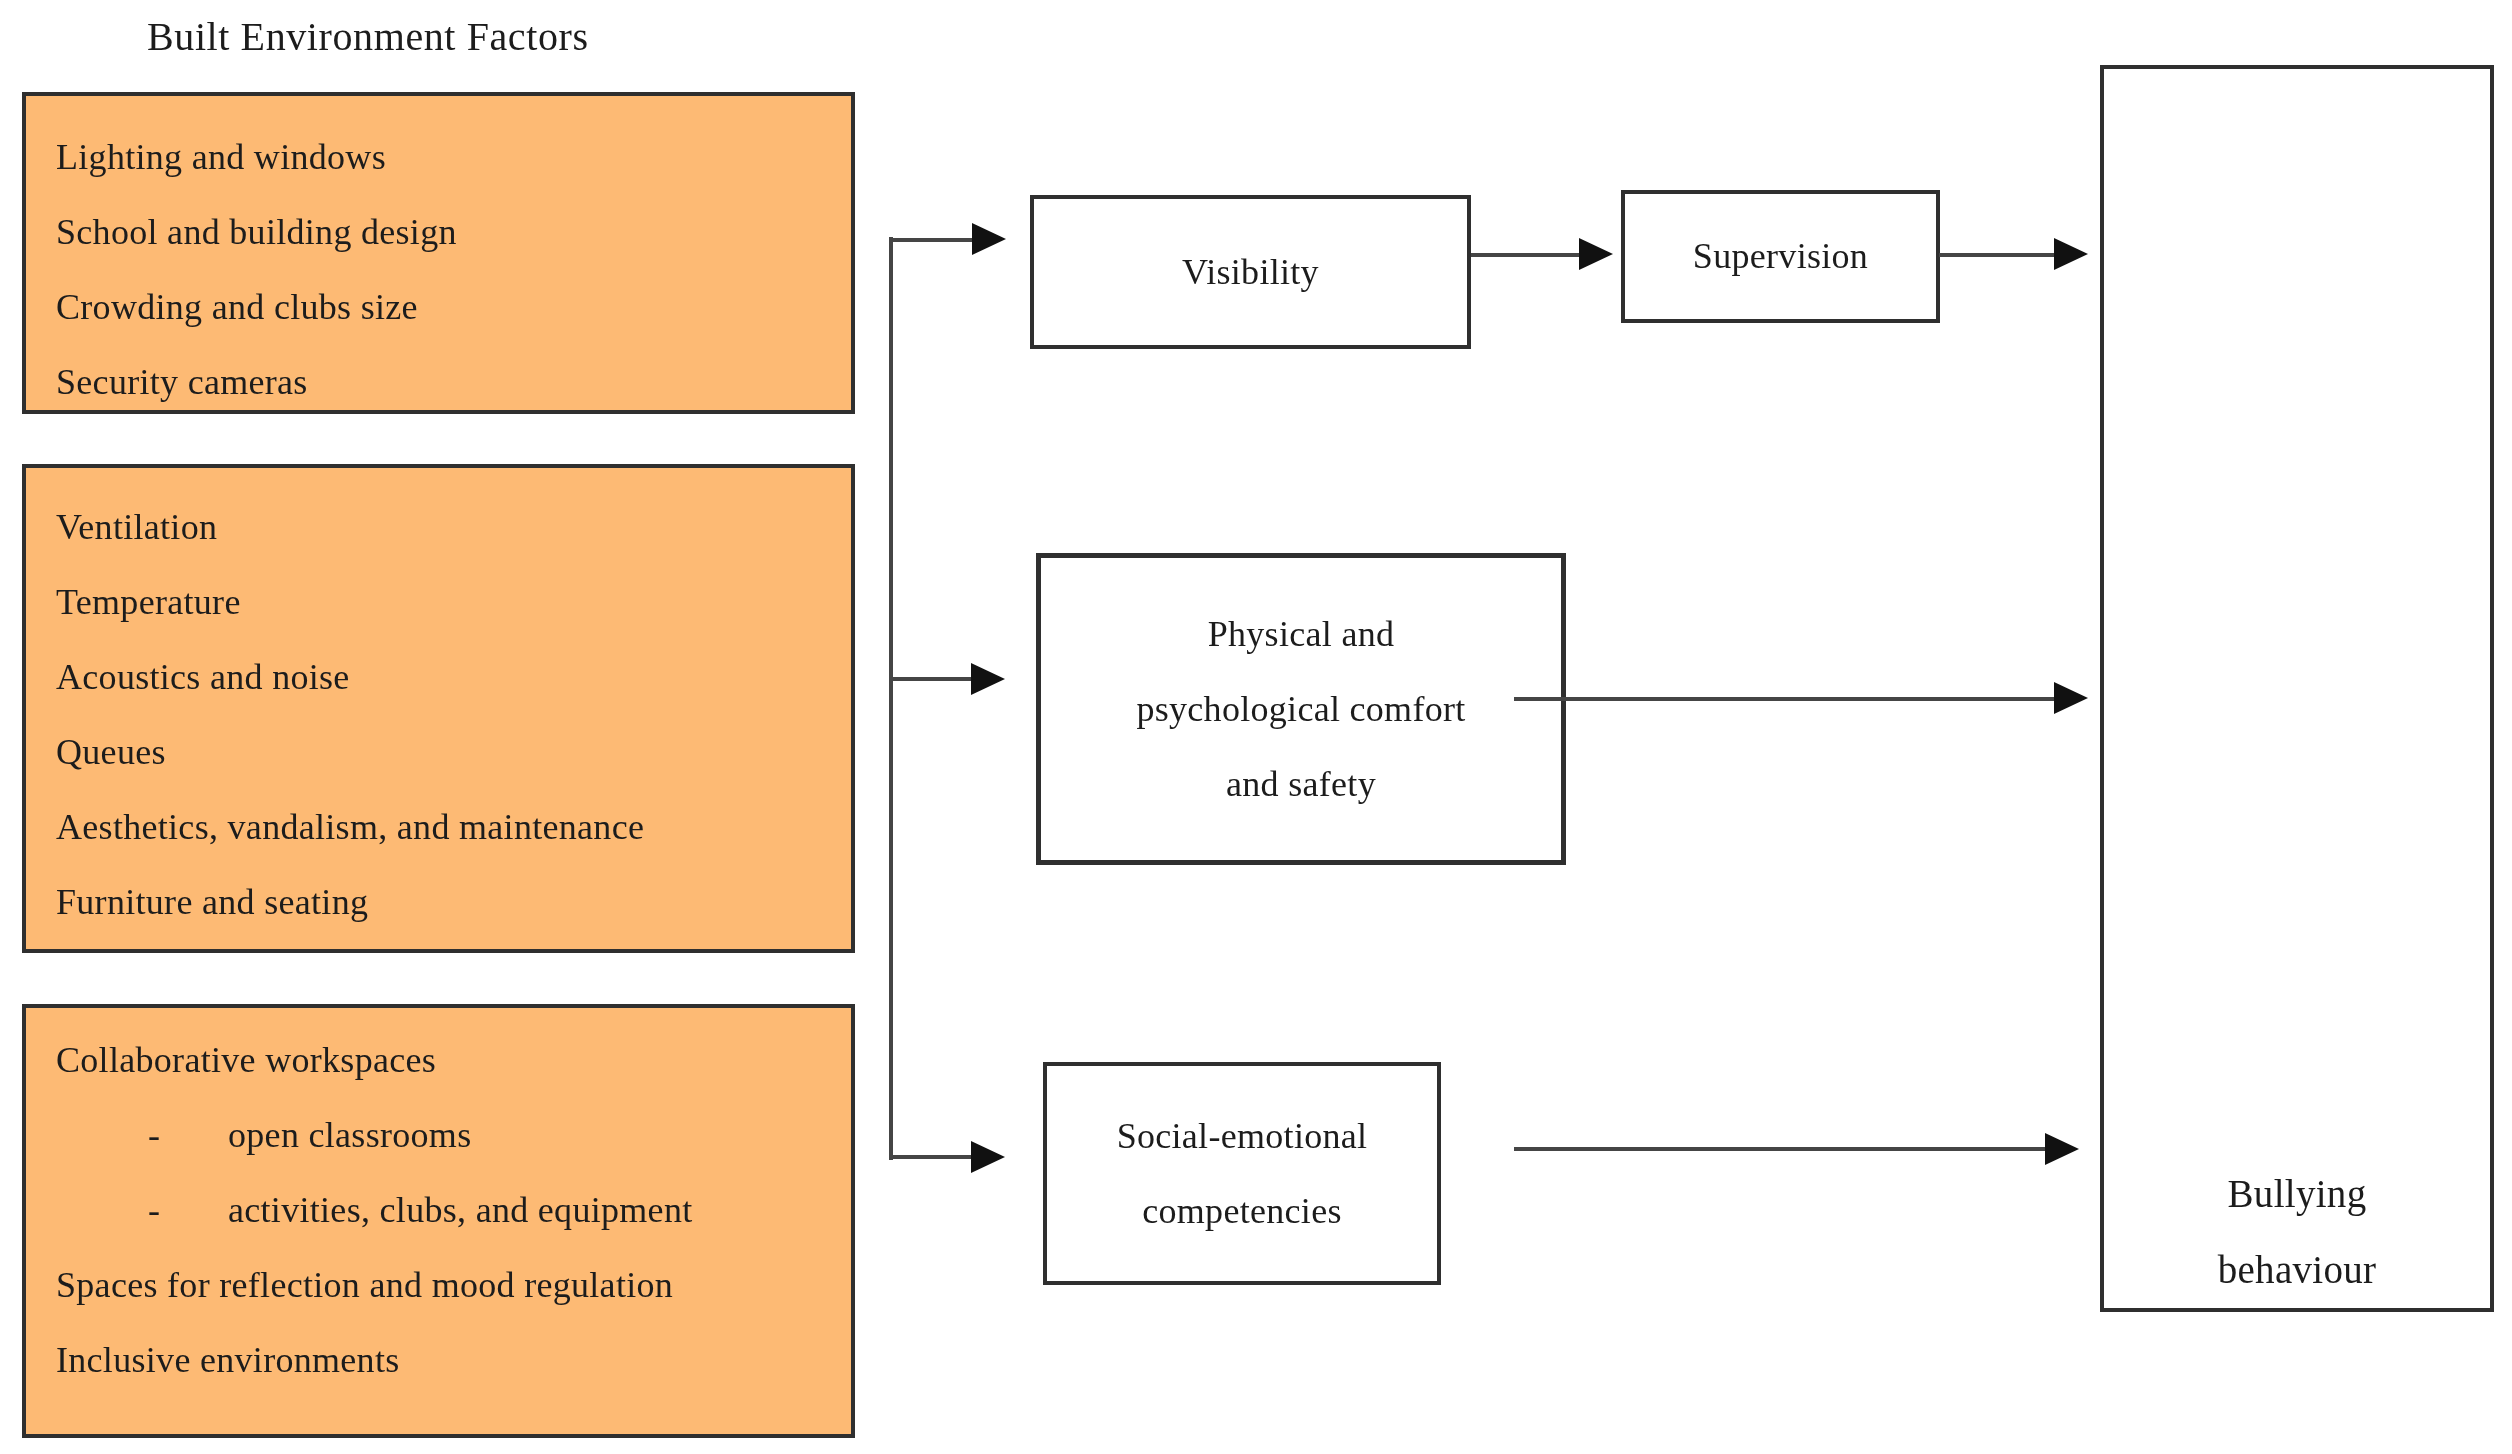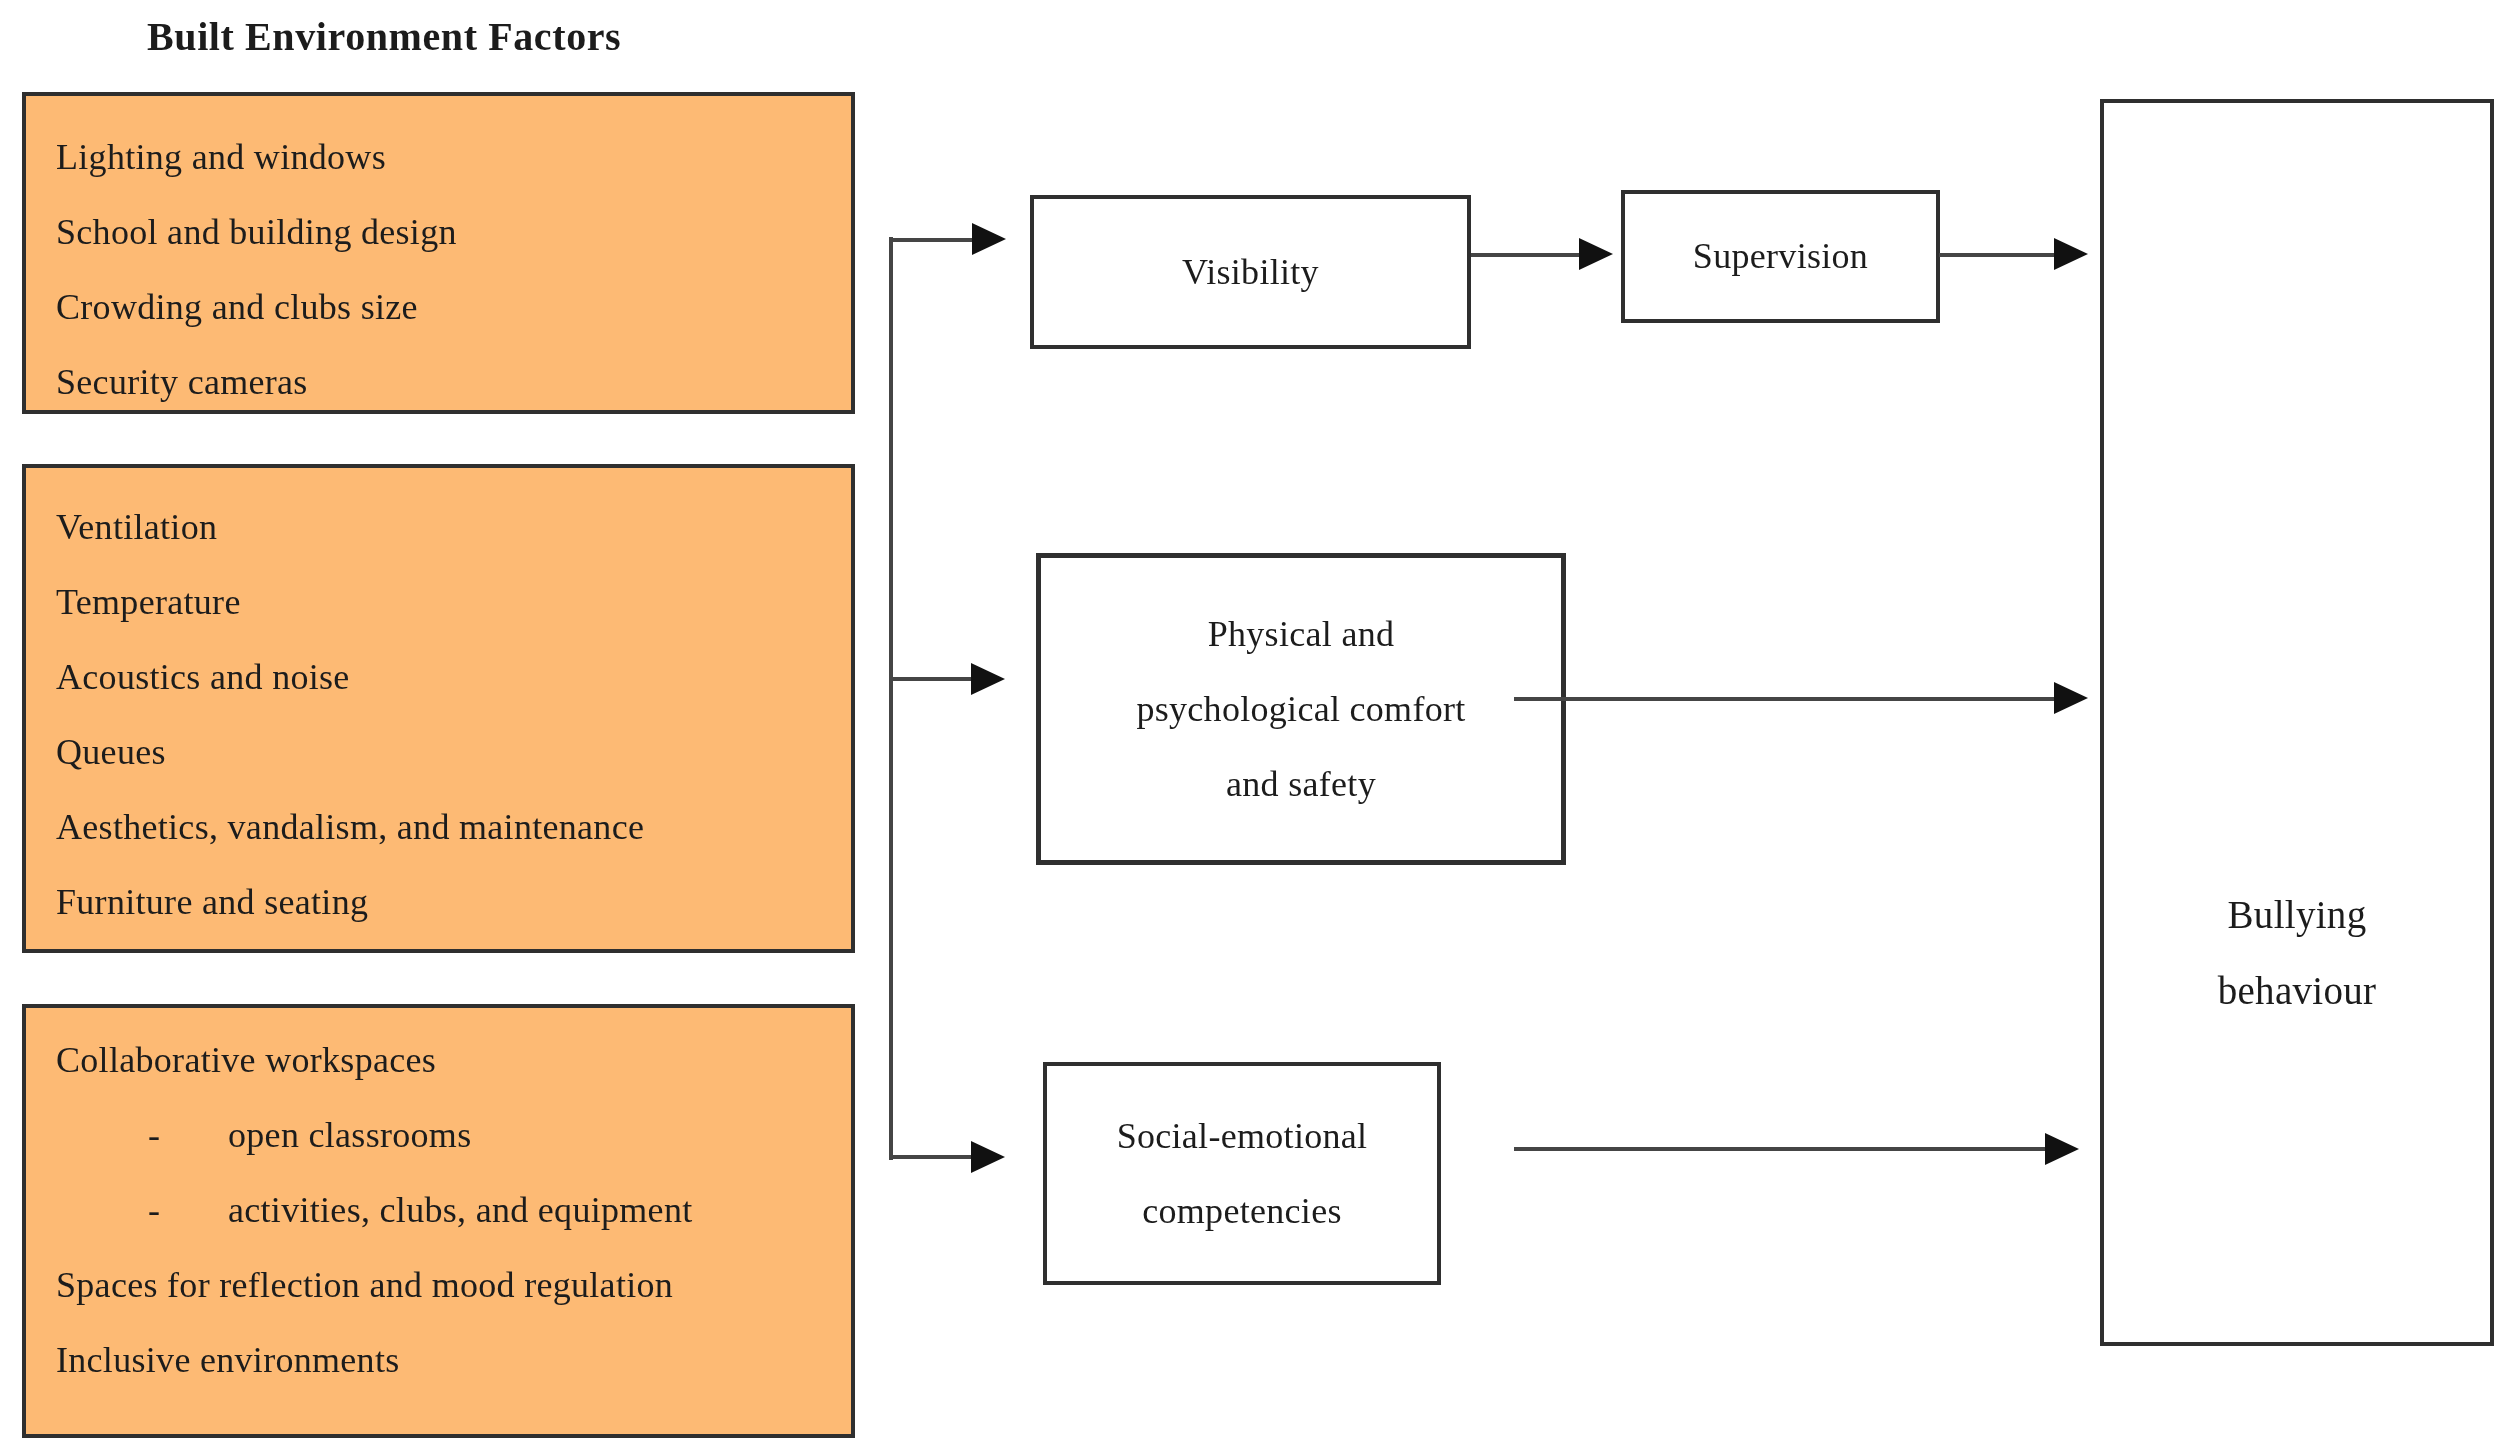--- a/index.html
+++ b/index.html
@@ -15,21 +15,21 @@
     height:1455px;
     background:#ffffff;
     font-family:"Liberation Serif","DejaVu Serif",serif;
     color:var(--text);
     overflow:hidden;
   }
   .title{
     position:absolute;
     left:147px; top:13px;
     font-size:40px;
-    font-weight:bold;
+    font-weight:normal;
     letter-spacing:0.6px;
     white-space:nowrap;
   }
   .factor-box{
     position:absolute;
     left:22px;
     width:833px;
     border:4.7px solid var(--border);
     box-sizing:border-box;
     background:#fdba74;
@@ -62,25 +62,24 @@
     font-size:36px;
     line-height:75px;
     letter-spacing:0.3px;
   }
   .node-visibility{left:1030px;top:195px;width:441px;height:154px;}
   .node-supervision{left:1621px;top:190px;width:319px;height:133px;text-align:center;}
   .node-comfort{left:1036px;top:553px;width:530px;height:312px;border-width:5.3px;}
   .node-social{left:1043px;top:1062px;width:398px;height:223px;}
   .node-outcome{
     left:2100px;top:65px;width:394px;height:1247px;
-    justify-content:center;
+    justify-content:flex-end;
     padding-top:461px;
     font-size:39px;
     line-height:76px;
-    margin-top:34px;
   }
   .hline{position:absolute;height:3.5px;background:var(--line);}
   .vline{position:absolute;width:3.5px;background:var(--line);}
   .tri{
     position:absolute;width:0;height:0;
     border-top:16.4px solid transparent;
     border-bottom:16.4px solid transparent;
     border-left:34px solid var(--arrow);
   }
   

